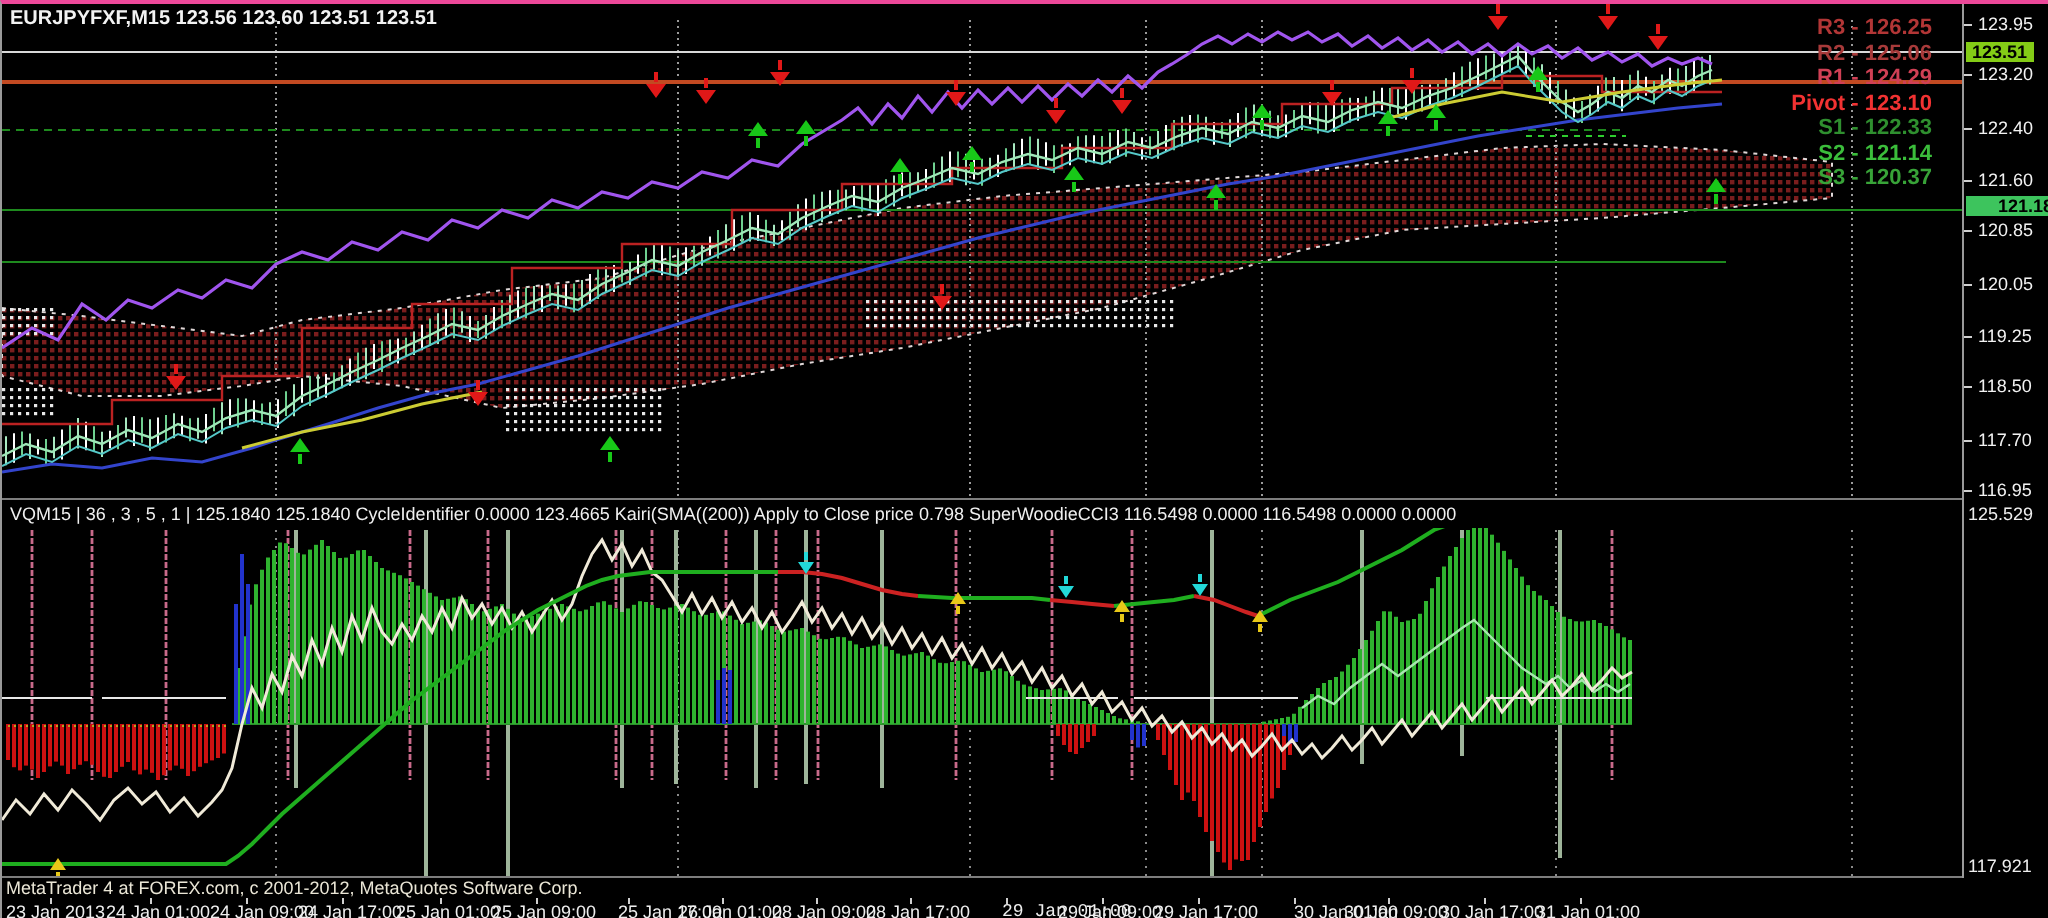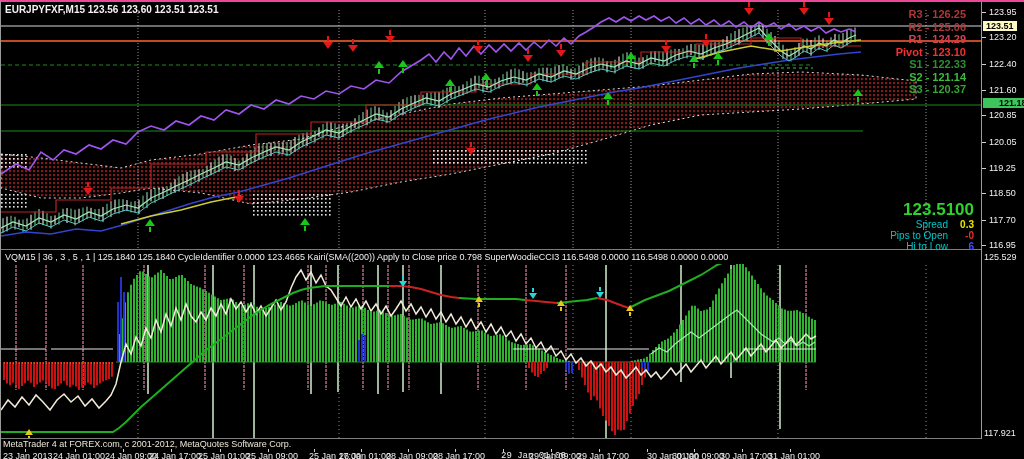--- a/index.html
+++ b/index.html
@@ -669,28 +669,20 @@
   <div id="pivot-stack" class="abs">
       <div class="pivot-lab" style="color: rgb(178, 54, 54);">R3 - 126.25</div>
       <div class="pivot-lab" style="color: rgb(168, 58, 58);">R2 - 125.06</div>
       <div class="pivot-lab" style="color: rgb(208, 64, 85);">R1 - 124.29</div>
       <div class="pivot-lab" style="color: rgb(242, 50, 50);">Pivot - 123.10</div>
       <div class="pivot-lab" style="color: rgb(47, 143, 47);">S1 - 122.33</div>
       <div class="pivot-lab" style="color: rgb(59, 189, 59);">S2 - 121.14</div>
       <div class="pivot-lab" style="color: rgb(56, 163, 56);">S3 - 120.37</div>
     </div>
 
-  <div id="info-block" class="abs">
-    <div id="big-price">123.5100</div>
-    <div id="info-rows">
-        <div class="info-row"><span class="lbl">Spread</span><span class="val" style="color: rgb(232, 232, 0);">0.3</span></div>
-        <div class="info-row"><span class="lbl">Pips to Open</span><span class="val" style="color: rgb(224, 48, 48);">-0</span></div>
-        <div class="info-row"><span class="lbl">Hi to Low</span><span class="val" style="color: rgb(72, 72, 255);">6</span></div>
-      </div>
-  </div>
 
   <div id="divider-mid" class="abs"></div>
   <div id="lower-header" class="abs">VQM15 |  36 , 3 , 5 , 1  |  125.1840 125.1840  CycleIdentifier 0.0000 123.4665  Kairi(SMA((200)) Apply to Close price 0.798  SuperWoodieCCI3 116.5498 0.0000 116.5498 0.0000 0.0000</div>
 
   <div id="axis" class="abs">
     <div id="axis-ticks">
         <div class="tick-mark" style="top: 10px;"></div>
         <div class="tick-lab" style="top: 10px;">123.95</div>
         <div class="tick-mark" style="top: 35px;"></div>
         <div class="tick-lab" style="top: 35px;">123.20</div>
@@ -704,21 +696,21 @@
         <div class="tick-lab" style="top: 140px;">120.05</div>
         <div class="tick-mark" style="top: 166px;"></div>
         <div class="tick-lab" style="top: 166px;">119.25</div>
         <div class="tick-mark" style="top: 191px;"></div>
         <div class="tick-lab" style="top: 191px;">118.50</div>
         <div class="tick-mark" style="top: 218px;"></div>
         <div class="tick-lab" style="top: 218px;">117.70</div>
         <div class="tick-mark" style="top: 243px;"></div>
         <div class="tick-lab" style="top: 243px;">116.95</div>
       </div>
-    <div class="price-tag" id="bid-tag" style="top: 24px; background: #fef9c3;">123.51</div>
+    <div class="price-tag" id="bid-tag" style="top: 24px; background: #84cc16;">123.51</div>
     <div class="price-tag" id="level-tag" style="top: 101px; background: rgb(61, 196, 93); padding-left: 16px;">121.18</div>
     <div id="scale-top" style="top: 250px;">125.529</div>
     <div id="scale-bottom" style="top: 426px;">117.921</div>
   </div>
 
   <div id="divider-low" class="abs"></div>
   <div id="status-bar" class="abs">
     <div id="status-text">MetaTrader 4 at FOREX.com, c 2001-2012, MetaQuotes Software Corp.</div>
   </div>
   <div id="divider-time" class="abs"></div>

